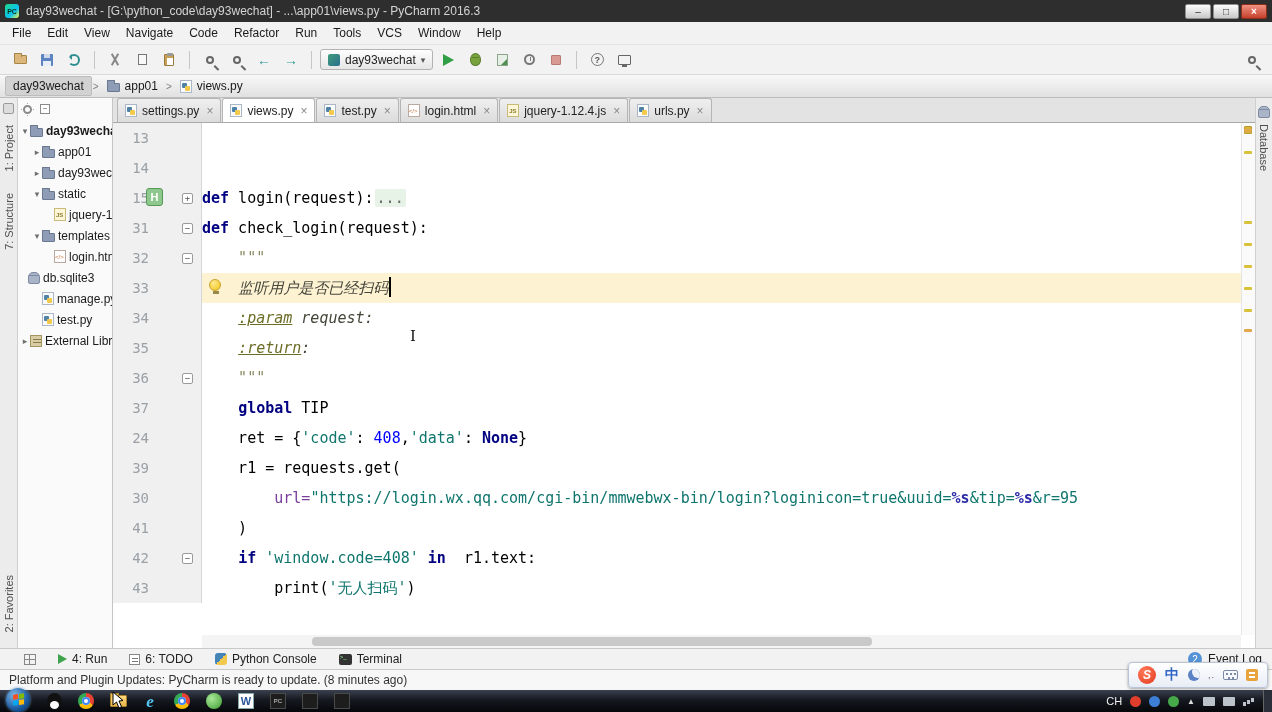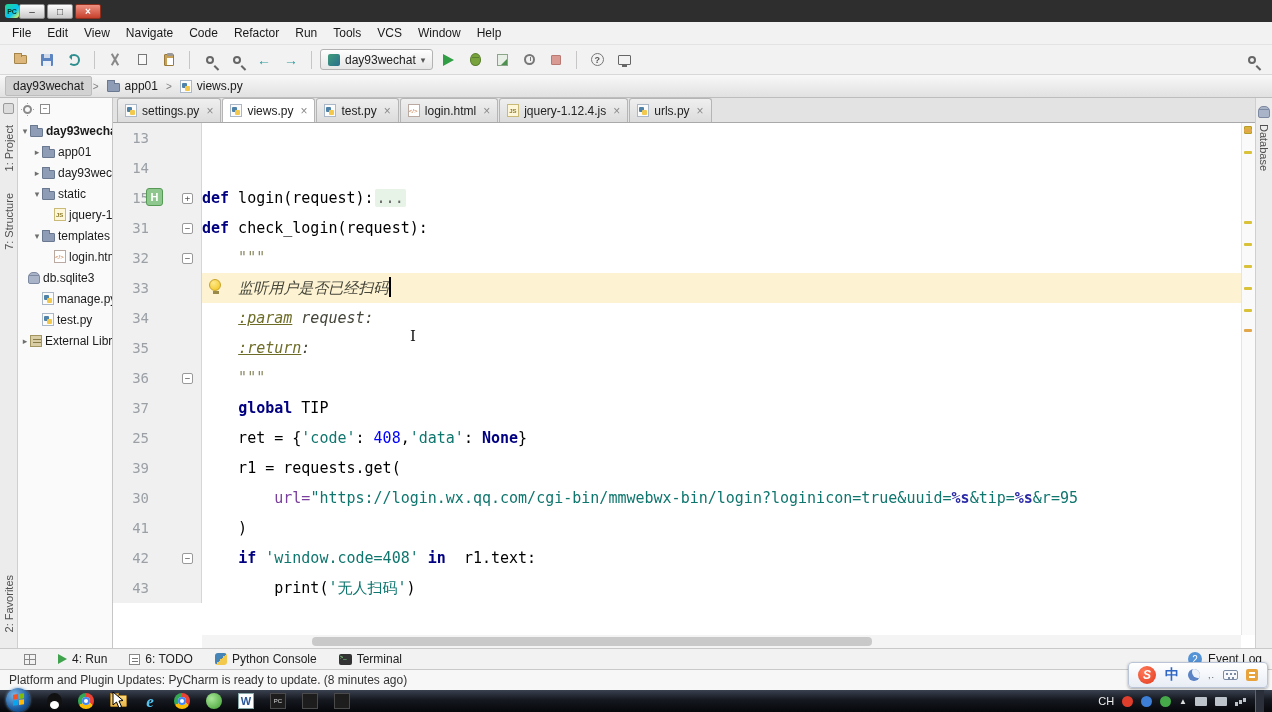--- a/index.html
+++ b/index.html
@@ -188,37 +188,38 @@
   .tk-qq{width:15px;height:17px;background:#111;border-radius:50% 50% 45% 45%}
   .tk-qq::after{content:"";position:absolute;left:3px;top:8px;width:9px;height:8px;background:#fff;border-radius:50%}
   .tk-chrome{width:16px;height:16px;border-radius:50%;background:conic-gradient(#ea4335 0 33%,#fbbc05 0 66%,#34a853 0 100%)}
   .tk-chrome::after{content:"";position:absolute;left:4px;top:4px;width:8px;height:8px;border-radius:50%;background:#fff;box-shadow:inset 0 0 0 2px #4285f4}
   .tk-folder{width:17px;height:12px;background:linear-gradient(#ffd97a,#e8b64c);border:1px solid #a8802a;border-radius:1px}
   .tk-folder::before{content:"";position:absolute;top:-3px;left:-1px;width:7px;height:3px;background:#f2c45e;border:1px solid #a8802a;border-bottom:none}
   .tk-ie{font-family:"Liberation Serif",serif;font-style:italic;font-weight:bold;font-size:17px;color:#53c4f0;line-height:1}
   .tk-green{width:16px;height:16px;border-radius:50%;background:radial-gradient(circle at 35% 35%,#a8e698,#3f9d2f)}
   .tk-word{width:16px;height:16px;background:#fff;border:1px solid #8aa;color:#2b579a;font-weight:bold;font-size:11px;text-align:center;line-height:15px}
   .tk-dark{width:16px;height:16px;background:#1d1d1d;border:1px solid #4a4a4a;color:#ddd;font-size:6px;text-align:center;line-height:15px}
-  .tray{margin-left:auto;display:flex;align-items:center;gap:8px;padding-right:8px}
+  .tray{margin-left:auto;display:flex;align-items:center;gap:8px;padding-right:0}
   .tray-lang{color:#eee;font-size:11px}
   .tray-dot{width:11px;height:11px;border-radius:50%}
   .tray-up{color:#ddd;font-size:8px}
   .sys{width:12px;height:9px;background:#cfd6dd;border-radius:1px;opacity:.9;position:relative}
   .sys.net{background:transparent}
   .sys.net::after{content:"";position:absolute;left:0;bottom:0;width:3px;height:4px;background:#cfd6dd;box-shadow:4px -2px 0 #cfd6dd,8px -4px 0 #cfd6dd}
   .show-desk{width:9px;height:22px;background:#2a2f3a;border-left:1px solid #666}
   .cursor-arrow{position:absolute;left:112px;top:1px;z-index:6}
 </style>
 </head>
 <body>
 
 <div class="screen">
 
   <div class="titlebar">
     <span class="app-logo">PC</span>
+    <span class="title-text">day93wechat - [G:\python_code\day93wechat] - ...\app01\views.py - PyCharm 2016.3</span>
     <div class="win-controls">
       <button class="wbtn">–</button>
       <button class="wbtn">□</button>
       <button class="wbtn close">×</button>
     </div>
   </div>
 
   <div class="menubar" id="menu-bar">
       <span class="menu-item">File</span>
       <span class="menu-item">Edit</span>
@@ -461,21 +462,21 @@
             </div>
             <div class="cline">
               <div class="gut"><span class="lnum">36</span><span class="foldmark">−</span></div>
               <div class="codecell"><span class="tk-doc">    """</span></div>
             </div>
             <div class="cline">
               <div class="gut"><span class="lnum">37</span></div>
               <div class="codecell"><span class="tk-pl">    </span><span class="tk-kw">global</span><span class="tk-pl"> TIP</span></div>
             </div>
             <div class="cline">
-              <div class="gut"><span class="lnum">25</span></div>
+              <div class="gut"><span class="lnum">24</span></div>
               <div class="codecell"><span class="tk-pl">    ret = {</span><span class="tk-str">'code'</span><span class="tk-pl">: </span><span class="tk-num">408</span><span class="tk-pl">,</span><span class="tk-str">'data'</span><span class="tk-pl">: </span><span class="tk-kw">None</span><span class="tk-pl">}</span></div>
             </div>
             <div class="cline">
               <div class="gut"><span class="lnum">39</span></div>
               <div class="codecell"><span class="tk-pl">    r1 = requests.get(</span></div>
             </div>
             <div class="cline">
               <div class="gut"><span class="lnum">30</span></div>
               <div class="codecell"><span class="tk-pl">        </span><span class="tk-par">url=</span><span class="tk-str">"https://login.wx.qq.com/cgi-bin/mmwebwx-bin/login?loginicon=true&amp;uuid=</span><span class="tk-esc">%s</span><span class="tk-str">&amp;tip=</span><span class="tk-esc">%s</span><span class="tk-str">&amp;r=95</span></div>
             </div>

